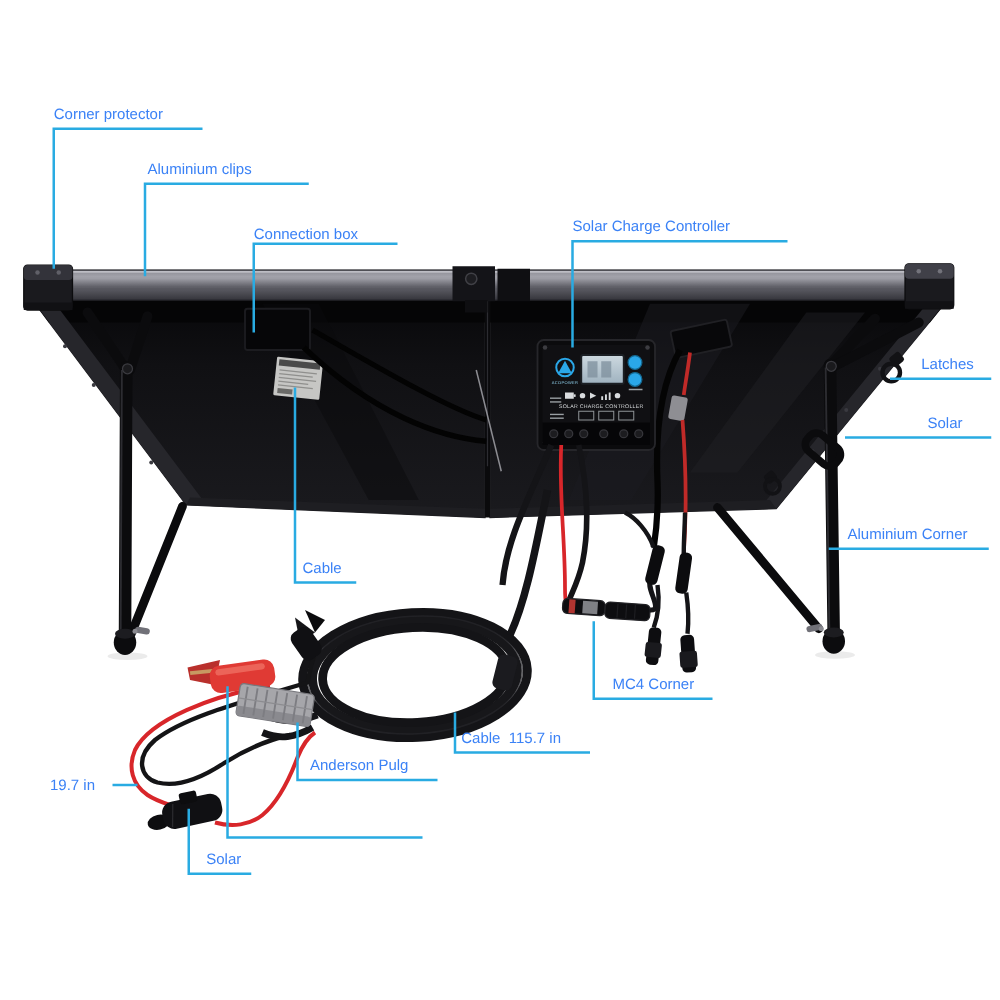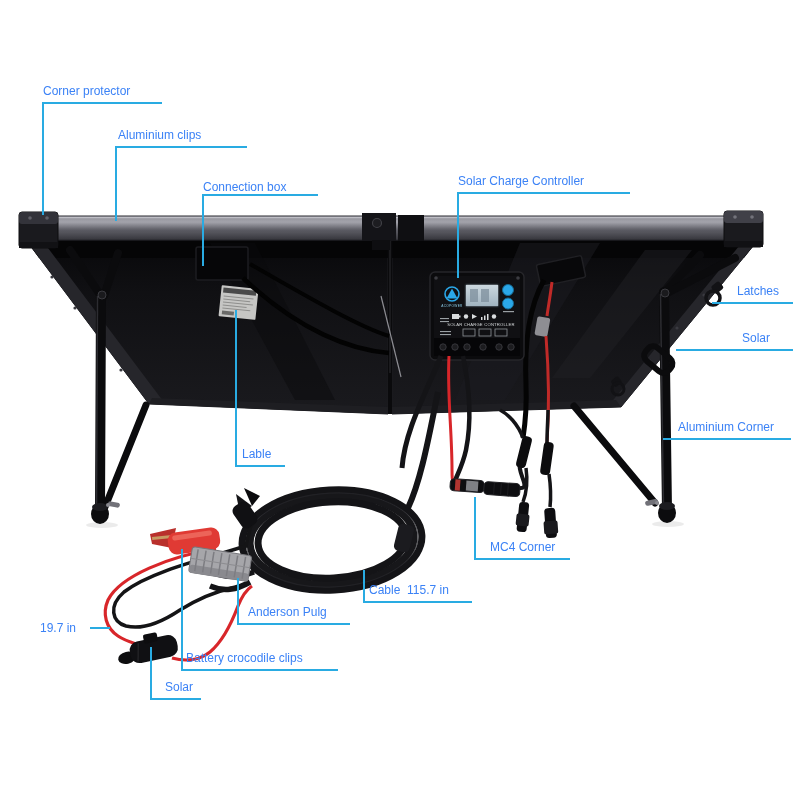--- a/index.html
+++ b/index.html
@@ -309,21 +309,20 @@
   </g>
 </svg>
 
 <div class="lbl" style="left:43px;top:82px">Corner protector</div>
 <div class="lbl" style="left:118px;top:126px">Aluminium clips</div>
 <div class="lbl" style="left:203px;top:178px">Connection box</div>
 <div class="lbl" style="left:458px;top:172px">Solar Charge Controller</div>
 <div class="lbl" style="left:737px;top:282px">Latches</div>
 <div class="lbl" style="left:742px;top:329px">Solar</div>
 <div class="lbl" style="left:678px;top:418px">Aluminium Corner</div>
-<div class="lbl" style="left:242px;top:445px">Lable</div>
+<div class="lbl" style="left:242px;top:445px">Cable</div>
 <div class="lbl" style="left:490px;top:538px">MC4 Corner</div>
 <div class="lbl" style="left:369px;top:581px">Cable  115.7 in</div>
 <div class="lbl" style="left:248px;top:603px">Anderson Pulg</div>
-<div class="lbl" style="left:186px;top:649px">Battery crocodile clips</div>
 <div class="lbl" style="left:165px;top:678px">Solar</div>
 <div class="lbl" style="left:40px;top:619px">19.7 in</div>
 
 </div>
 
 </body></html>

